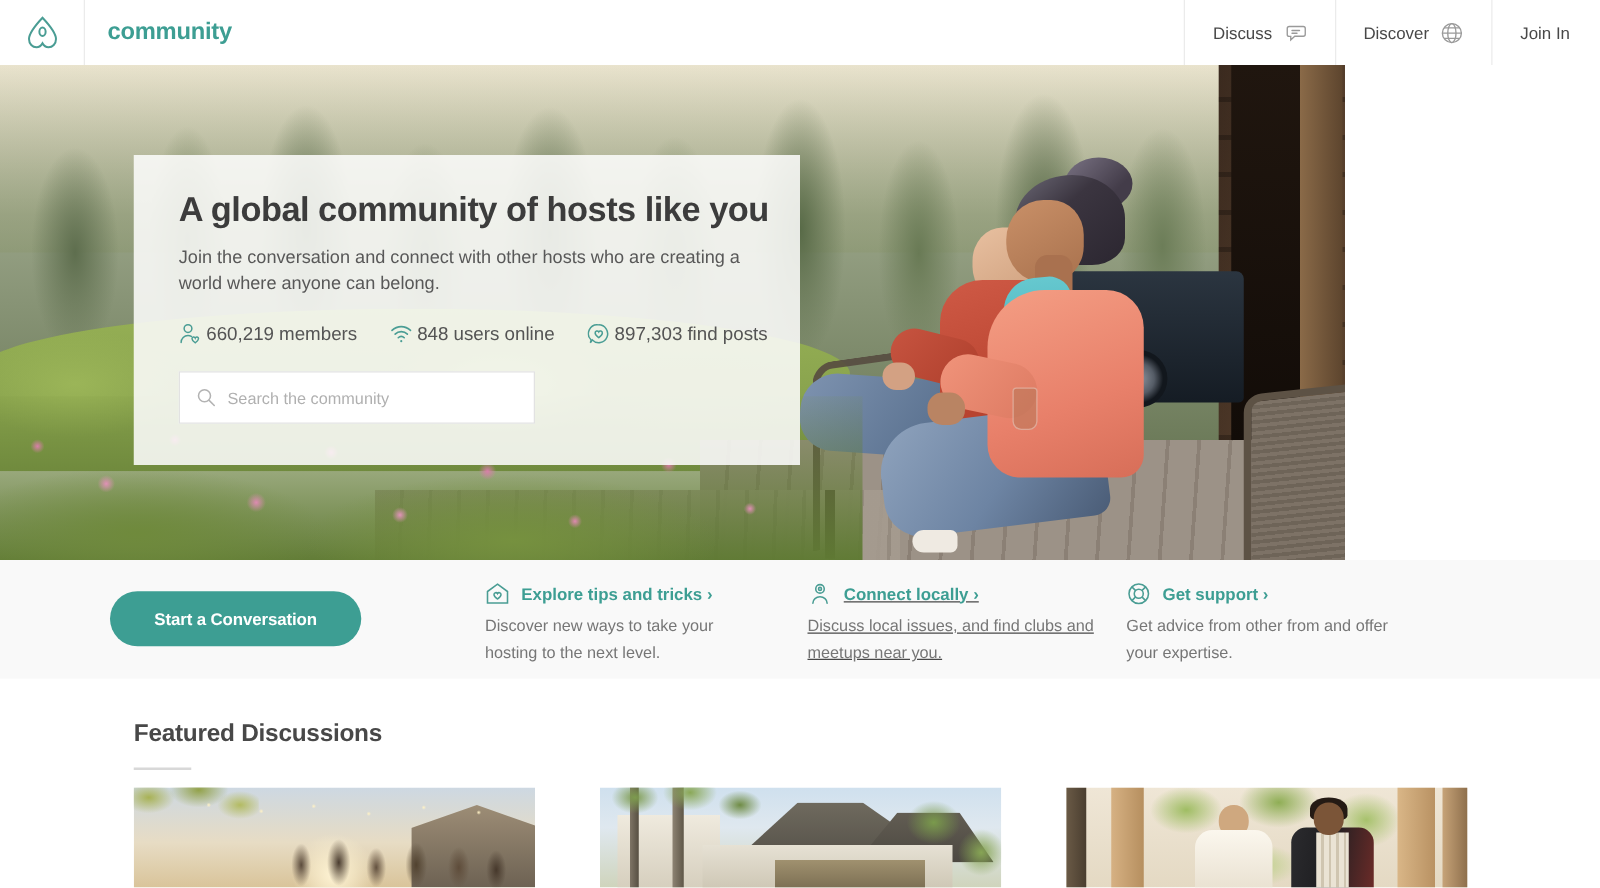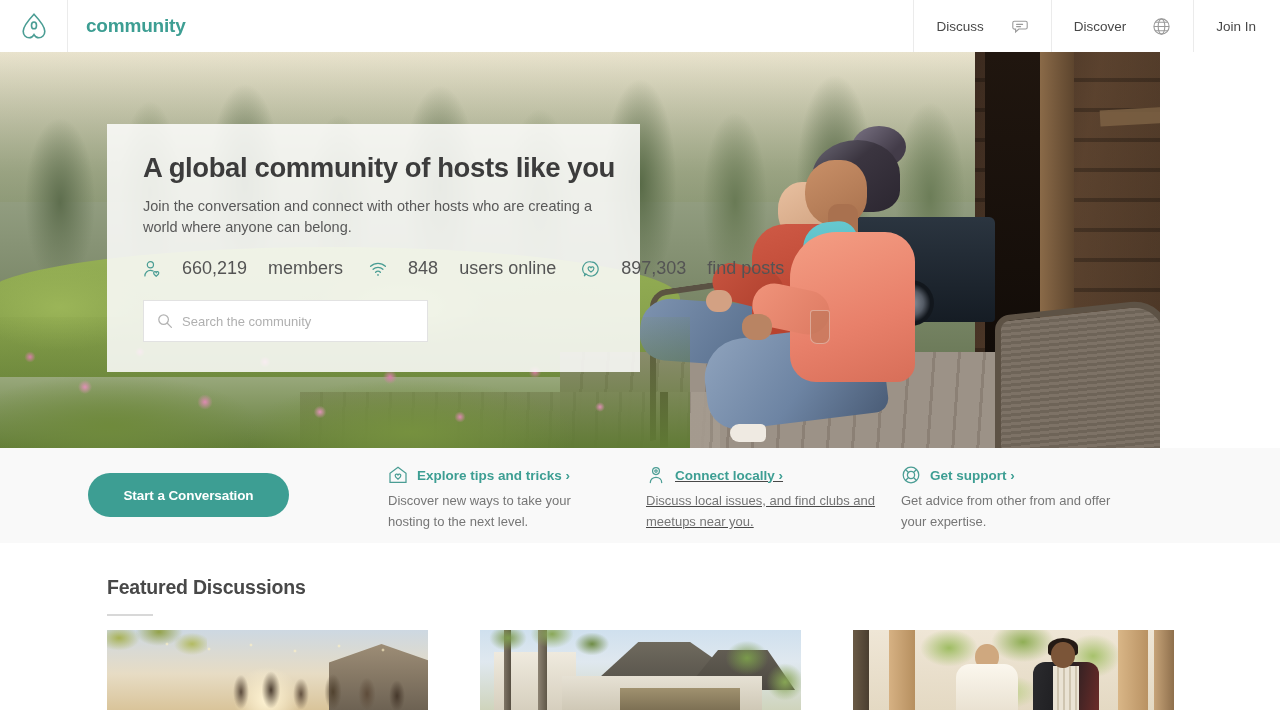--- a/index.html
+++ b/index.html
@@ -27,37 +27,37 @@
   .logo-cell svg { display: block; }
   .brand {
     display: flex; align-items: center;
     padding-left: 18px;
     font-size: 19px; font-weight: bold;
     color: #3d9e93;
     letter-spacing: -0.2px;
   }
   .header-spacer { flex: 1; }
   .nav-cell {
-    display: flex; align-items: center; gap: 26px;
+    display: flex; align-items: center; gap: 9px;
     padding: 0 22px;
     height: 52px;
     border-left: 1px solid #ebebeb;
     font-size: 13.5px;
     color: #484848;
     cursor: pointer;
     white-space: nowrap;
   }
   .nav-cell.signin { border-left: 1px solid #ebebeb; padding: 0 24px 0 22px; }
   .nav-ico { width: 19px; height: 19px; display: block; color: #9a9a9a; }
   .nav-ico svg { display: block; }
 
   
   .hero {
     position: absolute; top: 52px; left: 0;
-    width: 1160px; height: 396px;
+    width: 1076px; height: 396px;
     overflow: hidden;
     background: #cfd3c3;
   }
   .hero-photo { position: absolute; inset: 0; }
 
   
   .sky {
     position: absolute; left: 0; top: 0; width: 1280px; height: 150px;
     background: linear-gradient(180deg,#e9e3cd 0%, #ddd9c2 45%, #c9cdb0 100%);
   }
@@ -271,21 +271,21 @@
     font-size: 27.5px; font-weight: bold;
     color: #3c3c3c; letter-spacing: -0.4px;
     margin-bottom: 12px;
   }
   .hero-sub {
     font-size: 14.5px; line-height: 21px;
     color: #585858; width: 462px;
     margin-bottom: 20px;
   }
   .stats { display: flex; align-items: center; gap: 26px; margin-bottom: 21px; }
-  .stat { display: flex; align-items: center; gap: 21px; font-size: 18px; color: #545454; white-space: nowrap; }
+  .stat { display: flex; align-items: center; gap: 4px; font-size: 15px; color: #545454; white-space: nowrap; }
   .stat-ico { width: 18px; height: 18px; color: #4a9d94; display: block; }
   .stat-ico svg { display: block; }
   .search-box {
     width: 285px; height: 42px;
     background: #ffffff;
     border: 1px solid #e2e2e2;
     display: flex; align-items: center;
     padding: 0 13px; gap: 9px;
   }
   .search-ico { width: 16px; height: 16px; color: #b3b3b3; display: block; }

